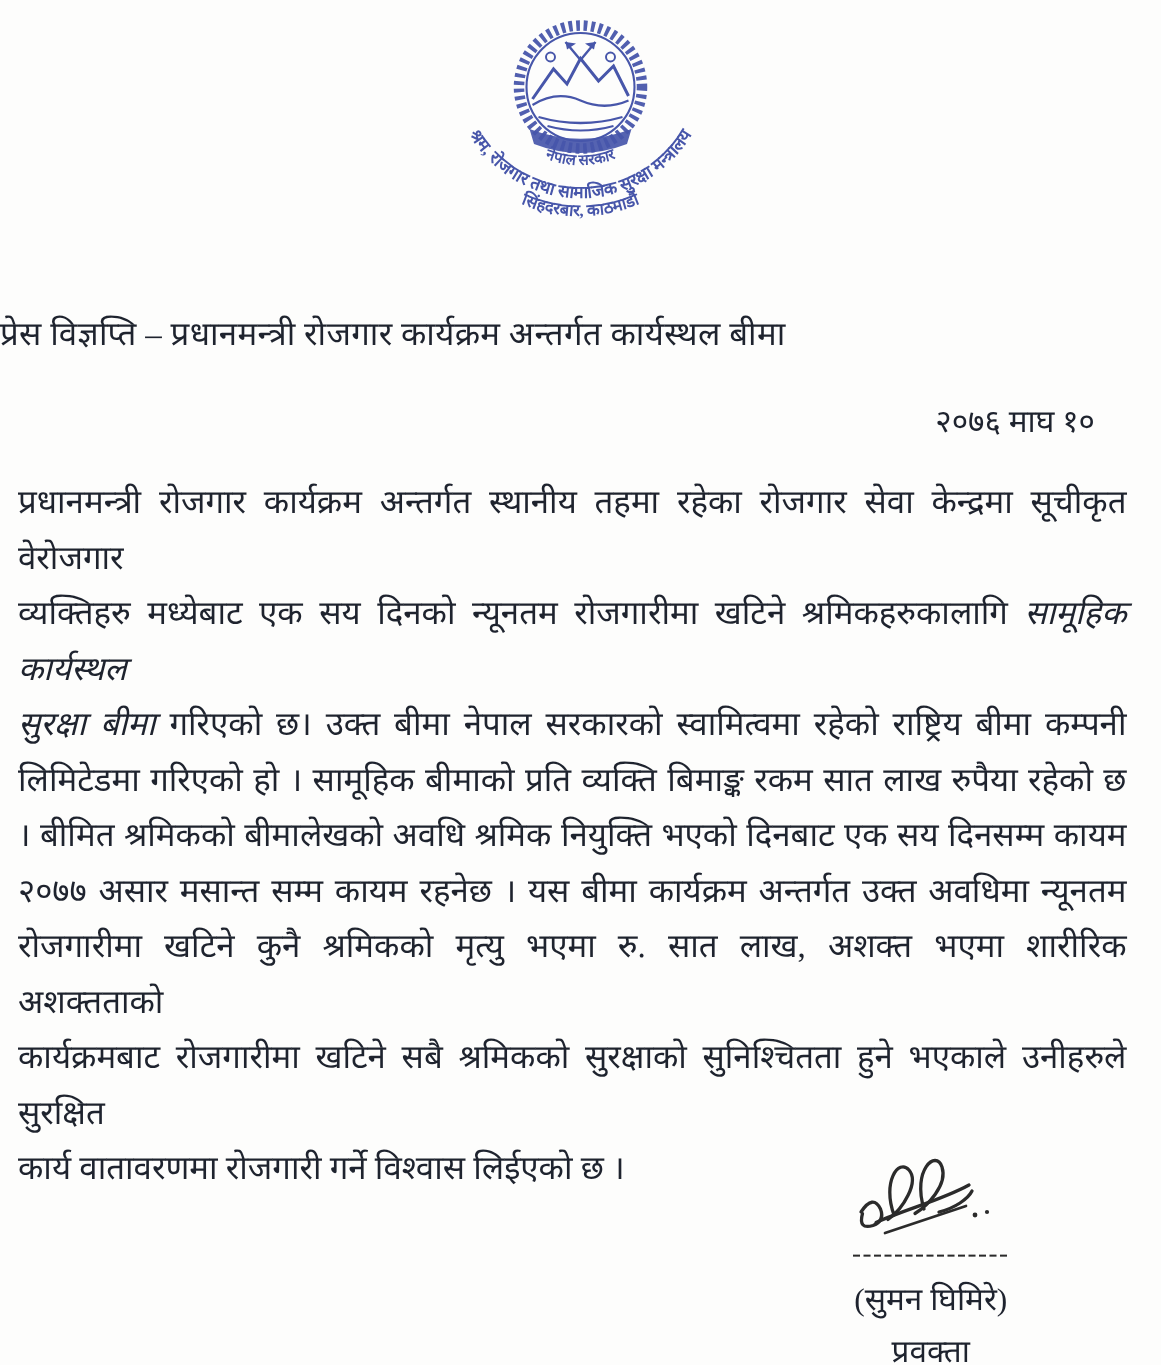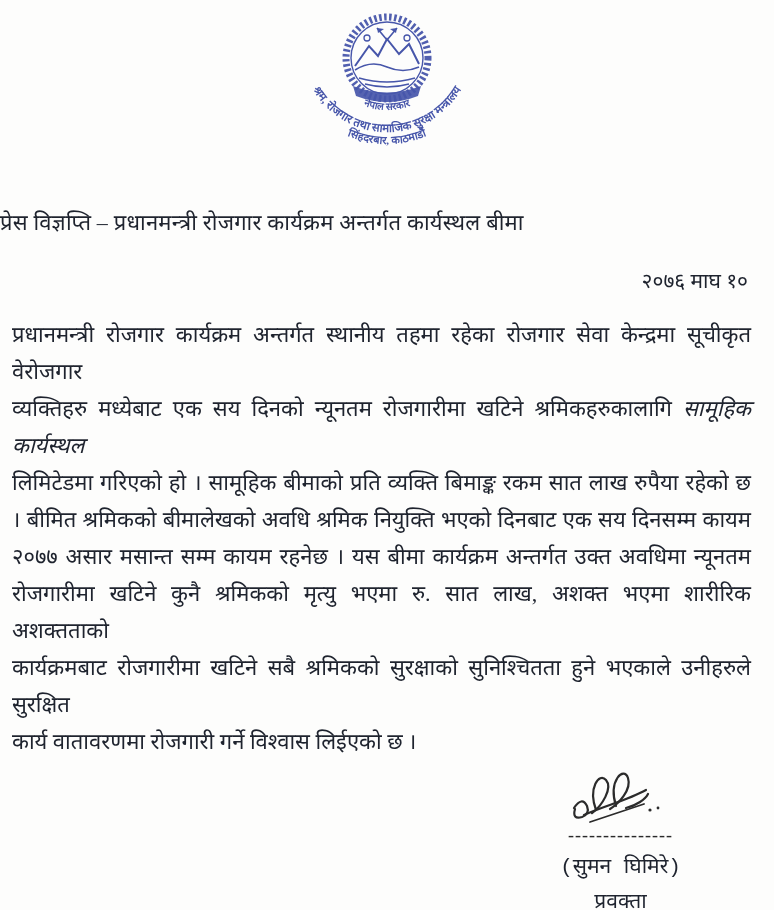--- a/index.html
+++ b/index.html
@@ -30,21 +30,21 @@
     font-size: 22px;
     letter-spacing: 0.2px;
     white-space: nowrap;
   }
   .doc-date {
     position: absolute;
     top: 266px;
     left: 0;
     width: 100%;
     text-align: right;
-    padding-right: 26px;
+    padding-right: 44px;
     box-sizing: border-box;
     font-size: 21px;
   }
   .body-text {
     position: absolute;
     top: 316px;
     left: 12px;
     right: 23px;
     font-size: 22px;
   }
@@ -70,21 +70,20 @@
     font-size: 18px;
     letter-spacing: 1px;
     line-height: 14px;
     color: #2a2a2a;
     white-space: nowrap;
   }
   .sig-name {
     margin-top: 9px;
     font-size: 21px;
     white-space: nowrap;
-    font-family: Liberation Mono, monospace;
   }
   .sig-role {
     margin-top: 7px;
     font-size: 21px;
   }
 </style>
 </head>
 <body>
 
 <div class="page">
@@ -128,20 +127,21 @@
     </svg>
   </div>
 
   <div class="doc-title">प्रेस विज्ञप्ति –  प्रधानमन्त्री रोजगार कार्यक्रम अन्तर्गत कार्यस्थल बीमा</div>
 
   <div class="doc-date">२०७६ माघ १०</div>
 
   <div class="body-text">
       <div class="line"><span>प्रधानमन्त्री रोजगार कार्यक्रम अन्तर्गत स्थानीय तहमा रहेका रोजगार सेवा केन्द्रमा सूचीकृत वेरोजगार</span></div>
       <div class="line"><span>व्यक्तिहरु मध्येबाट एक सय दिनको न्यूनतम रोजगारीमा खटिने श्रमिकहरुकालागि </span><i>सामूहिक कार्यस्थल</i></div>
+      <div class="line"><i>सुरक्षा बीमा</i><span> गरिएको छ। उक्त बीमा नेपाल सरकारको स्वामित्वमा रहेको राष्ट्रिय बीमा कम्पनी</span></div>
       <div class="line"><span>लिमिटेडमा गरिएको हो । सामूहिक बीमाको प्रति व्यक्ति बिमाङ्क रकम सात लाख रुपैया रहेको छ</span></div>
       <div class="line"><span>। बीमित श्रमिकको बीमालेखको अवधि श्रमिक नियुक्ति भएको दिनबाट एक सय दिनसम्म कायम</span></div>
       <div class="line"><span>२०७७ असार मसान्त सम्म कायम रहनेछ । यस बीमा कार्यक्रम अन्तर्गत उक्त अवधिमा न्यूनतम</span></div>
       <div class="line"><span>रोजगारीमा खटिने कुनै श्रमिकको मृत्यु भएमा रु. सात लाख, अशक्त भएमा शारीरिक अशक्तताको</span></div>
       <div class="line"><span>कार्यक्रमबाट रोजगारीमा खटिने सबै श्रमिकको सुरक्षाको सुनिश्चितता हुने भएकाले उनीहरुले सुरक्षित</span></div>
       <div class="line last"><span>कार्य वातावरणमा रोजगारी गर्ने विश्वास लिईएको छ ।</span></div>
     </div>
 
   <div class="sig-block">
     <svg class="sig-scribble" width="110" height="58" viewBox="0 0 110 58">

